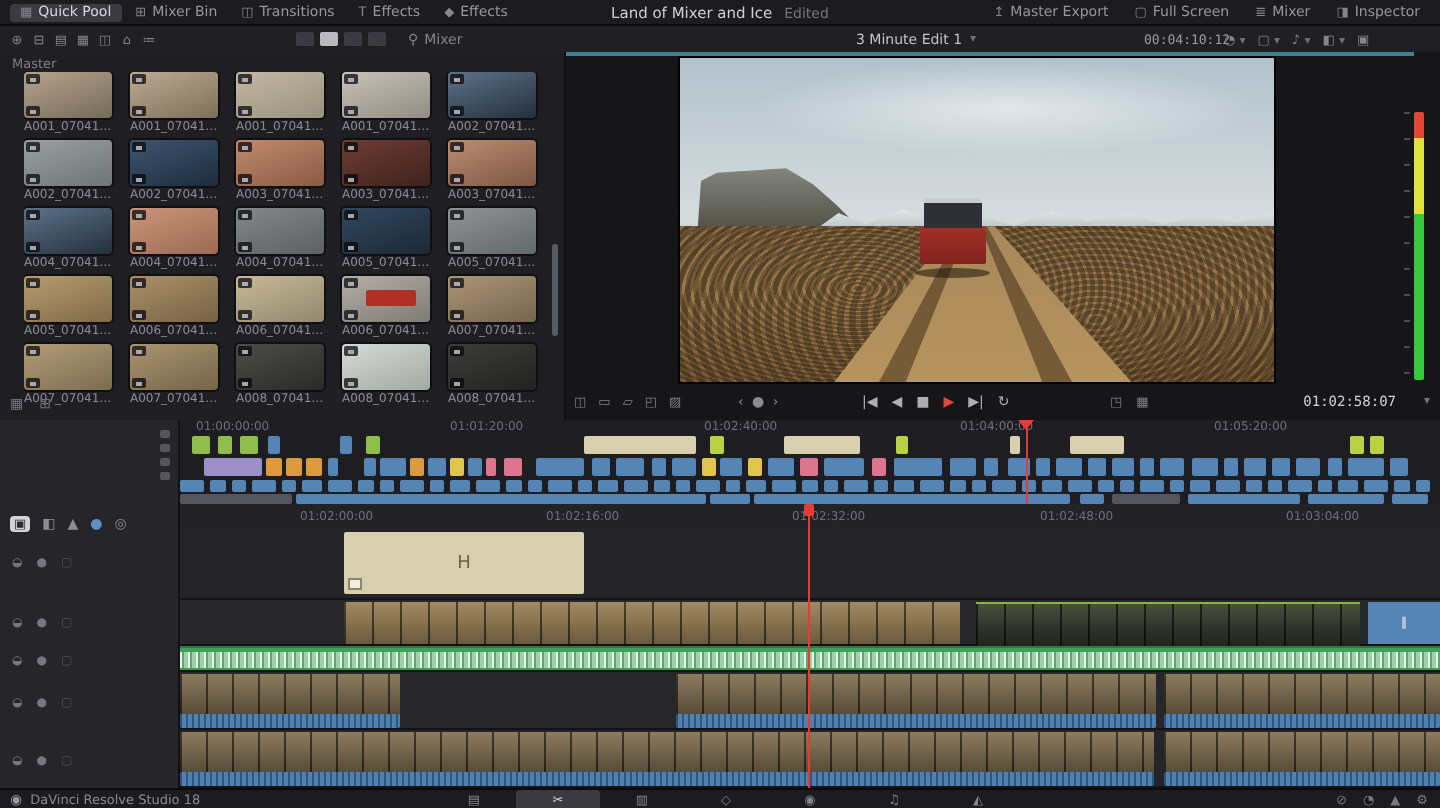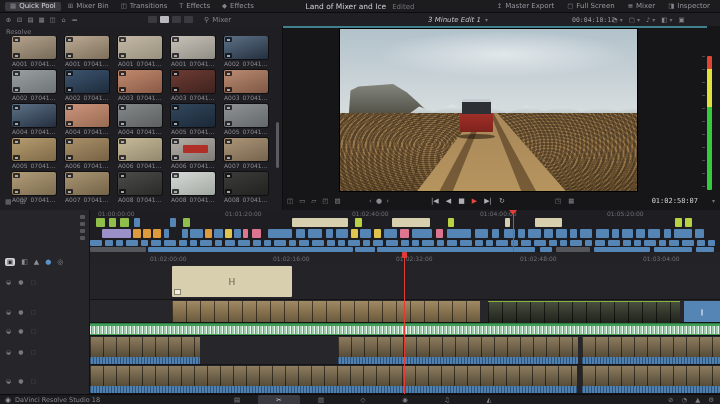--- a/index.html
+++ b/index.html
@@ -22,21 +22,21 @@
   #tb-right{margin-left:auto;display:flex;gap:3px;z-index:2;}
 
   
   #sub-bar{left:0;top:13px;width:720px;height:13px;background:#202024;border-bottom:1px solid #0c0c0e;}
   .sb-ic{display:inline-block;width:11px;text-align:center;font-size:6.5px;color:#84848a;}
   #sb-left{left:3px;top:0;height:13px;display:flex;align-items:center;}
   #sb-views{left:148px;top:3px;display:flex;gap:3px;}
   .vm{width:9px;height:7px;background:#3a3a40;border-radius:1px;}
   .vm.active{background:#b9b9bf;}
   #sb-search{left:204px;top:0;height:13px;display:flex;align-items:center;gap:3px;color:#84848a;font-size:7px;}
-  #sb-tlname{left:428px;top:0;height:13px;display:flex;align-items:center;gap:4px;color:#c3c3c8;font-size:7px;font-style:italic;}
+  #sb-tlname{left:428px;top:0;height:13px;display:flex;align-items:center;gap:4px;color:#c3c3c8;font-size:7px;}
   #sb-dur{left:572px;top:0;height:13px;display:flex;align-items:center;color:#9a9aa0;font-size:6.5px;}
   #sb-rgroups{left:612px;top:0;height:13px;display:flex;align-items:center;gap:6px;color:#84848a;font-size:6.5px;}
   .caret{color:#6f6f76;font-size:6px;}
 
   
   #media-pool{left:0;top:26px;width:283px;height:184px;background:#1f1f23;border-right:1px solid #0e0e10;box-sizing:border-box;}
   #bin-label{left:6px;top:2px;color:#7e7e85;font-size:6.5px;}
   #mp-grid{left:12px;top:10px;width:262px;height:174px;display:grid;
            grid-template-columns:repeat(5,44px);grid-auto-rows:34px;column-gap:9px;row-gap:0;overflow:hidden;}
   .mp-clip{width:44px;height:32px;position:relative;}
@@ -222,21 +222,21 @@
     <div id="sb-rgroups" class="abs">
         <span>◔ <span class="caret">▾</span></span>
         <span>▢ <span class="caret">▾</span></span>
         <span>♪ <span class="caret">▾</span></span>
         <span>◧ <span class="caret">▾</span></span>
         <span>▣</span>
       </div>
   </div>
 
   <div id="media-pool" class="abs">
-    <div id="bin-label" class="abs">Resolve</div>
+    <div id="bin-label" class="abs">Master</div>
     <div id="mp-grid" class="abs">
         <div class="mp-clip">
           <div class="thumb" style="background: linear-gradient(160deg, rgb(181, 164, 142) 0%, rgb(117, 106, 88) 100%);">
             <div class="badge b-top"></div>
             <div class="badge b-bot"></div>
           </div>
           <div class="mp-name">A001_07041313_C001</div>
         </div>
         <div class="mp-clip">
           <div class="thumb" style="background: linear-gradient(160deg, rgb(188, 171, 149) 0%, rgb(125, 111, 90) 100%);">

